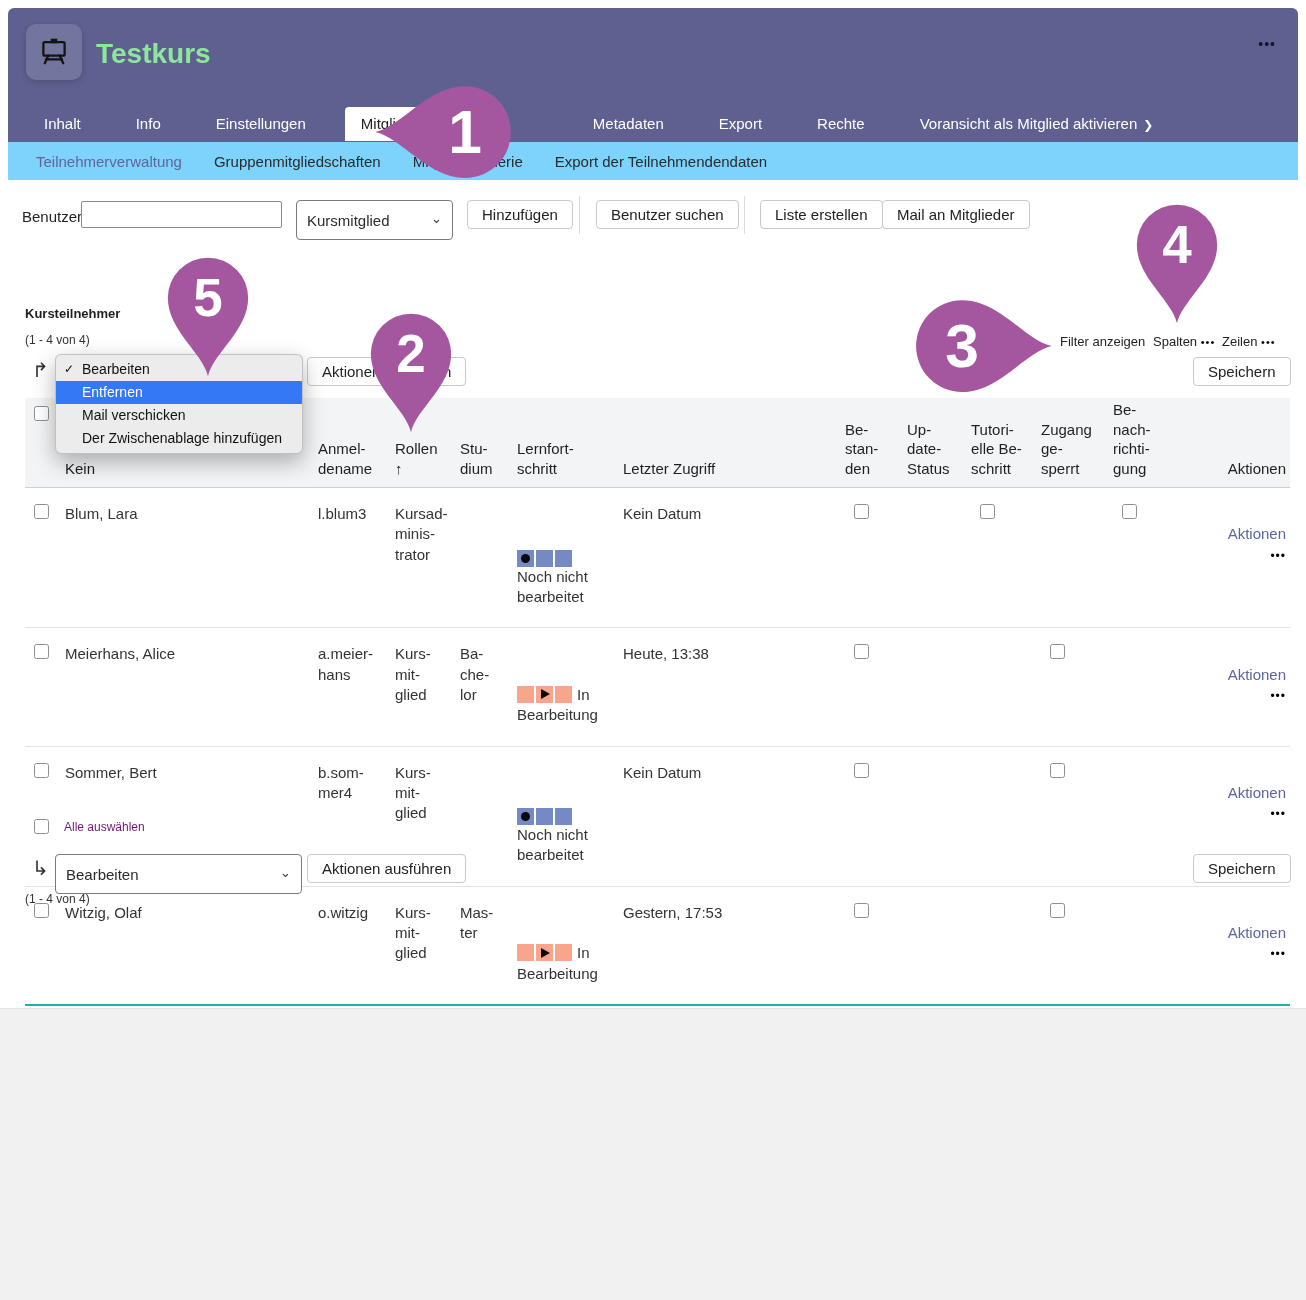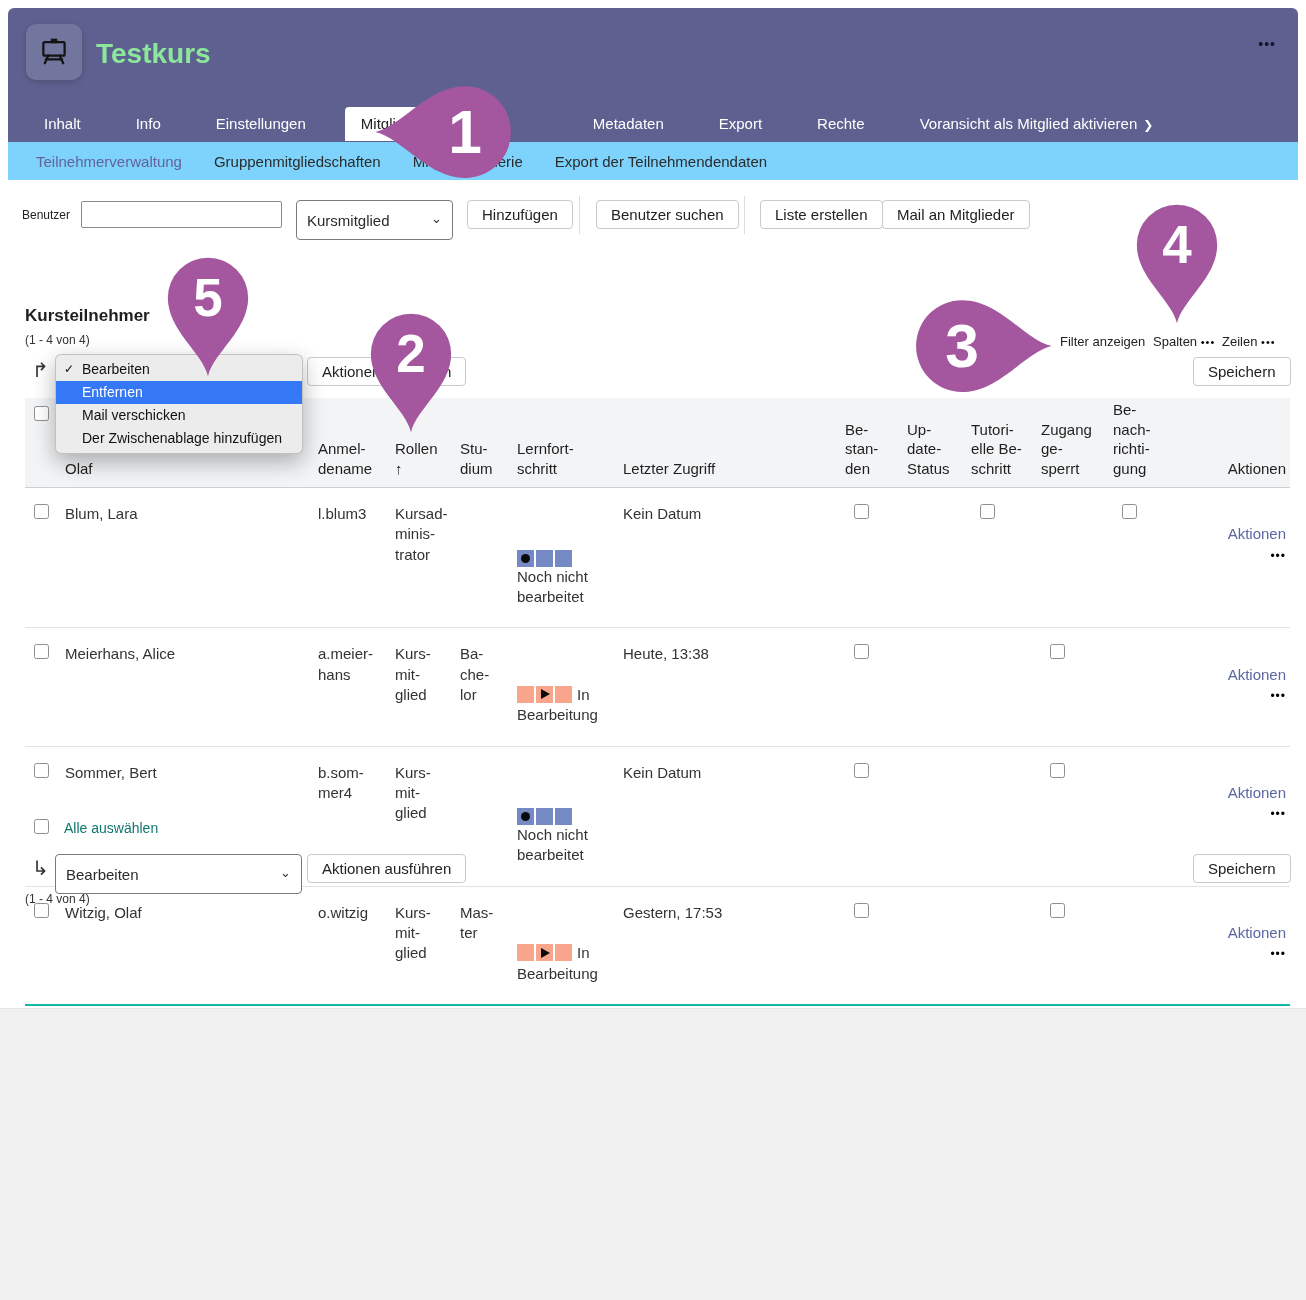--- a/index.html
+++ b/index.html
@@ -23,32 +23,32 @@
   .tab.preview { margin-left:0; }
   .tab.metadaten { margin-left:112px; }
 
   
   .subnav { position:absolute; left:8px; top:142px; width:1290px; height:38px; background:#7dd3fc;
             display:flex; gap:32px; padding-left:28px; align-items:center; }
   .subnav-item { font-size:15px; color:#2b2b2b; cursor:pointer; white-space:nowrap; }
   .subnav-item.active { color:#63639c; }
 
   
-  .lbl { position:absolute; font-size:12px; color:#222; }
+  .lbl { position:absolute; font-size:15px; color:#222; }
   .tb-input { position:absolute; left:81px; top:201px; width:201px; height:27px; border:1px solid #8a8a8a;
               border-radius:2px; background:#fff; font-size:14px; padding:0 8px; font-family:inherit; }
   .sel { position:absolute; height:40px; border:1px solid #7a7a7a; border-radius:4px; background:#fff;
          display:flex; align-items:center; justify-content:space-between; padding:0 10px; font-size:15px; cursor:pointer; }
   .sel .chev { font-size:13px; color:#333; margin-left:8px; transform:translateY(-2px); }
   .btn { position:absolute; height:29px; background:#fff; border:1px solid #c9c9c9; border-radius:4px;
          font-size:15px; color:#222; display:flex; align-items:center; padding:0 14px; cursor:pointer; white-space:nowrap; }
   .vline { position:absolute; width:1px; height:38px; background:#ddd; top:196px; }
 
   
-  .sec-title { position:absolute; left:25px; top:306px; font-size:17px; font-weight:700; color:#1f1f1f; }
+  .sec-title { position:absolute; left:25px; top:306px; font-size:13px; font-weight:700; color:#1f1f1f; }
   .sec-count { position:absolute; left:25px; top:333px; font-size:12px; color:#333; }
   .mini-link { position:absolute; top:334px; font-size:13px; color:#222; cursor:pointer; white-space:nowrap; }
   .mini-link .dots { color:#000; letter-spacing:1px; font-size:11px; }
 
   .branch-icon { position:absolute; font-size:20px; color:#333; }
 
   
   .menu { position:absolute; left:55px; top:354px; width:248px; background:#ececec; z-index:50;
           border:1px solid rgba(0,0,0,.18); border-radius:6px; padding:3px 0;
           box-shadow:0 8px 22px rgba(0,0,0,.3); font-size:14px; color:#111; }
@@ -75,21 +75,21 @@
   .progress { width:94px; padding-top:0; }
   .squares { display:inline-flex; gap:2px; vertical-align:-3px; margin-right:5px; }
   .sq { width:17px; height:17px; display:inline-flex; align-items:center; justify-content:center; }
   .not-started .sq { background:#7589c4; }
   .in-progress .sq { background:#f8a58b; }
   .not-started .sq.m1::after { content:''; width:9px; height:9px; border-radius:50%; background:#0a0a0a; }
   .in-progress .sq.m2::after { content:''; width:0; height:0; border-left:9px solid #0a0a0a;
                                border-top:5.5px solid transparent; border-bottom:5.5px solid transparent; margin-left:2px; }
 
   
-  .select-all-lbl { position:absolute; left:64px; top:820px; font-size:14px; color:#0f766e; }
+  .select-all-lbl { position:absolute; left:64px; top:820px; font-size:12px; color:#701a75; }
   .bottom-count { position:absolute; left:25px; top:892px; font-size:12px; color:#333; }
 
   
   .page-bottom { position:absolute; left:0; top:1008px; width:1306px; height:292px; background:#f1f1f1; border-top:1px solid #e6e6e6; }
 
   
   .callout { position:absolute; z-index:60; pointer-events:none; }
   .callout text { font-family:"Liberation Sans", sans-serif; }
 </style>
 </head>
@@ -173,21 +173,21 @@
       <span>Mail verschicken</span>
     </div>
     <div class="menu-item">
       <span>Der Zwischenablage hinzufügen</span>
     </div>
   </div>
 
   <div class="table">
     <div class="tr thead">
       <div class="cb-cell"><span class="cb"></span></div>
-      <div>Olaf</div>
+      <div>Kein</div>
       <div>Anmel-
 dename</div>
       <div><span>Rollen</span><br><span class="sort-arrow">↑</span></div>
       <div>Stu-
 dium</div>
       <div>Lernfort-
 schritt</div>
       <div>Letzter Zugriff</div>
       <div>Be-
 stan-

